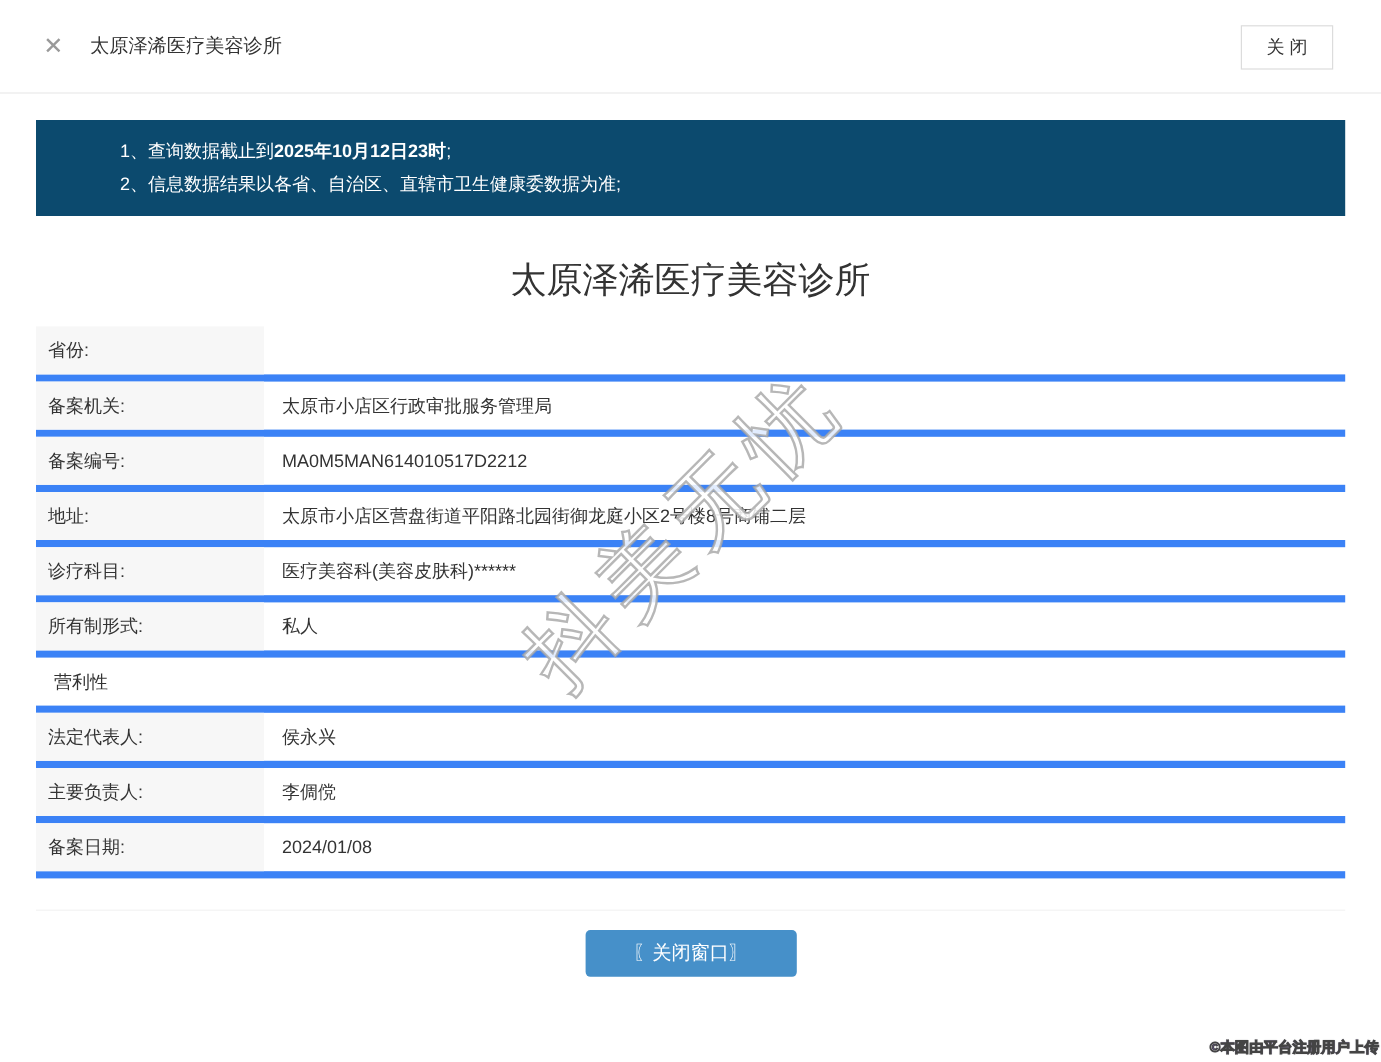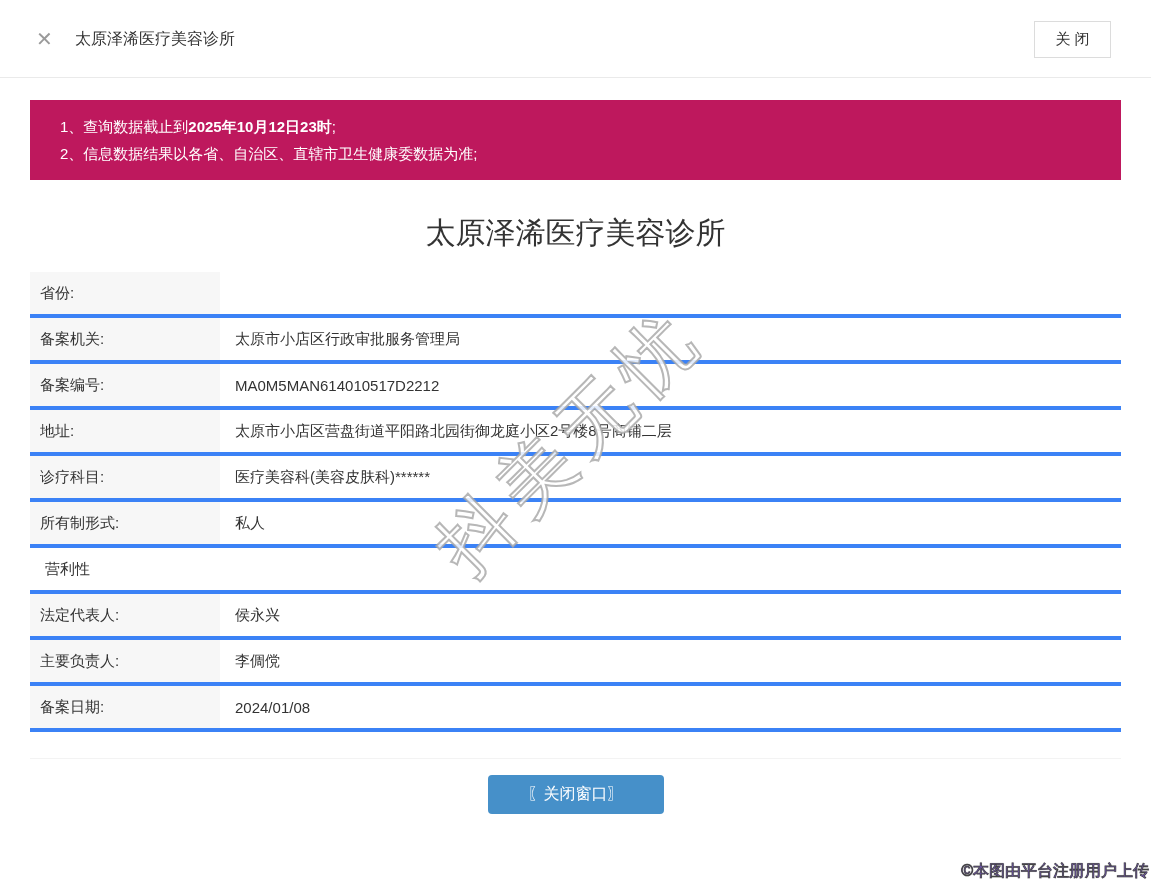--- a/index.html
+++ b/index.html
@@ -50,41 +50,41 @@
     border: 1px solid #dcdcdc;
     font-size: 15px;
     color: #333;
     font-family: inherit;
     cursor: pointer;
   }
   
   .content { padding: 0 30px; position: relative; }
   .notice {
     margin-top: 22px;
-    background: #be185d;
+    background: #0c4a6e;
     color: #fff;
-    padding: 13px 20px 13px 30px;
+    padding: 13px 20px 13px 70px;
     font-size: 15px;
   }
   .notice-line { line-height: 27px; }
   .notice-line b { font-weight: bold; }
   .page-title {
     text-align: center;
     font-size: 30px;
     font-weight: 400;
     color: #333;
     margin: 33px 0 0;
   }
   
   .info-table { margin-top: 18px; }
   .info-row {
     display: flex;
     align-items: stretch;
     min-height: 46px;
-    border-bottom: 4px solid #3b82f6;
+    border-bottom: 6px solid #3b82f6;
     font-size: 15px;
   }
   .info-label {
     width: 190px;
     flex: 0 0 190px;
     background: #f7f7f7;
     display: flex;
     align-items: center;
     padding-left: 10px;
     color: #333;
@@ -125,22 +125,22 @@
     border-radius: 4px;
     padding: 9px 40px;
     font-size: 16px;
     font-family: inherit;
     cursor: pointer;
   }
   .upload-note {
     position: absolute;
     right: 2px;
     bottom: 3px;
-    font-size: 16px;
-    font-weight: normal;
+    font-size: 12px;
+    font-weight: bold;
     color: #8b5cf6;
     -webkit-text-stroke: 0.8px #444;
     text-shadow: 0 0 1px #444;
     z-index: 6;
   }
 </style>
 </head>
 <body>
 
 <div class="page">

